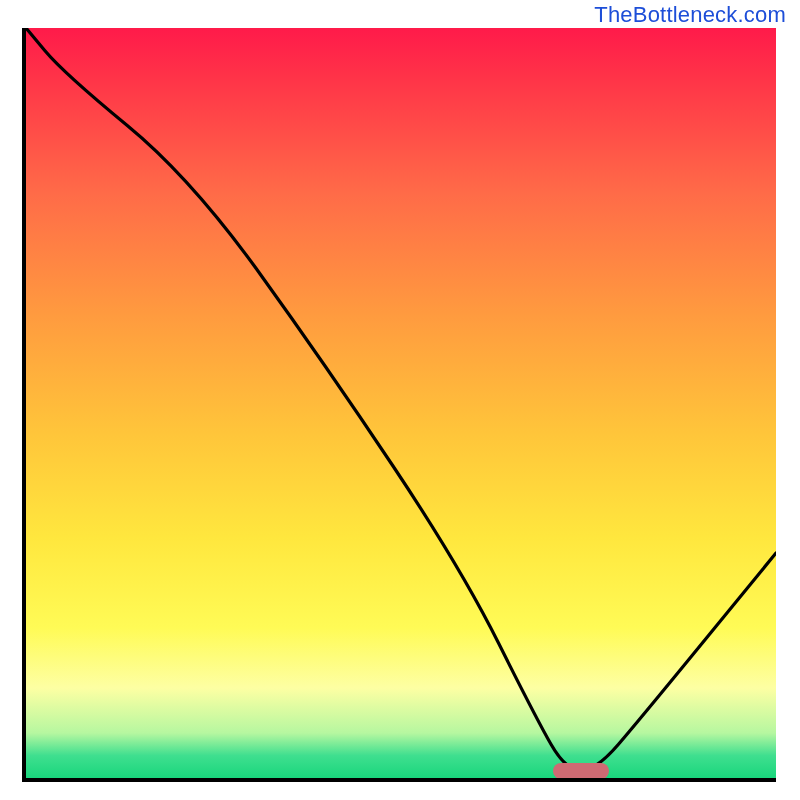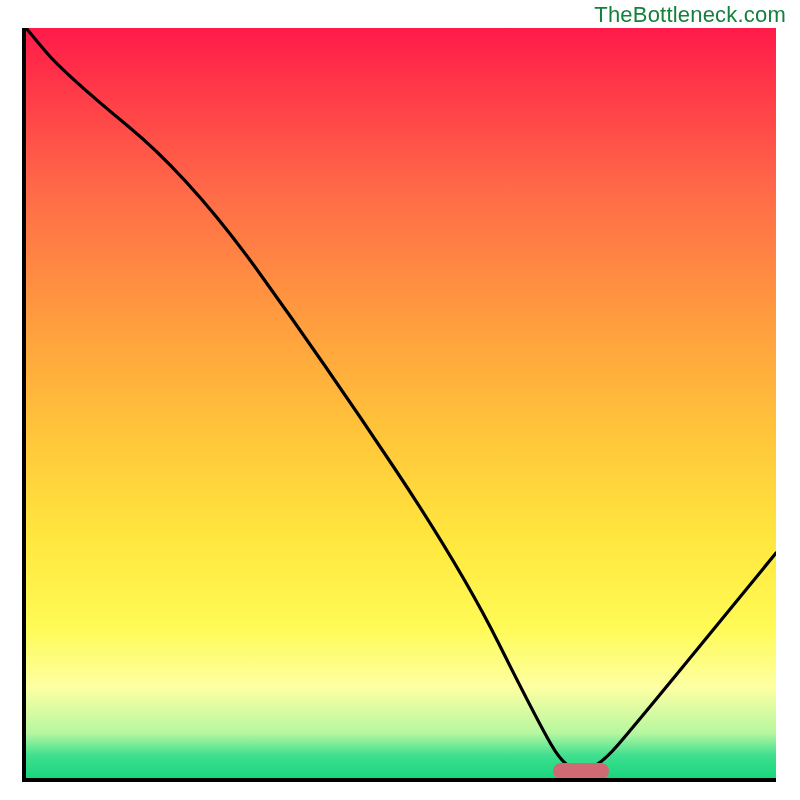--- a/index.html
+++ b/index.html
@@ -8,21 +8,21 @@
     width: 800px;
     height: 800px;
     position: relative;
     background: #ffffff;
     font-family: Arial, Helvetica, sans-serif;
   }
   .watermark {
     position: absolute;
     top: 2px;
     right: 14px;
-    color: #15803d;
+    color: #1d4ed8;
     font-size: 22px;
     font-weight: 500;
     letter-spacing: 0.2px;
   }
   .plot-area {
     position: absolute;
     left: 22px;
     top: 28px;
     width: 754px;
     height: 754px;

